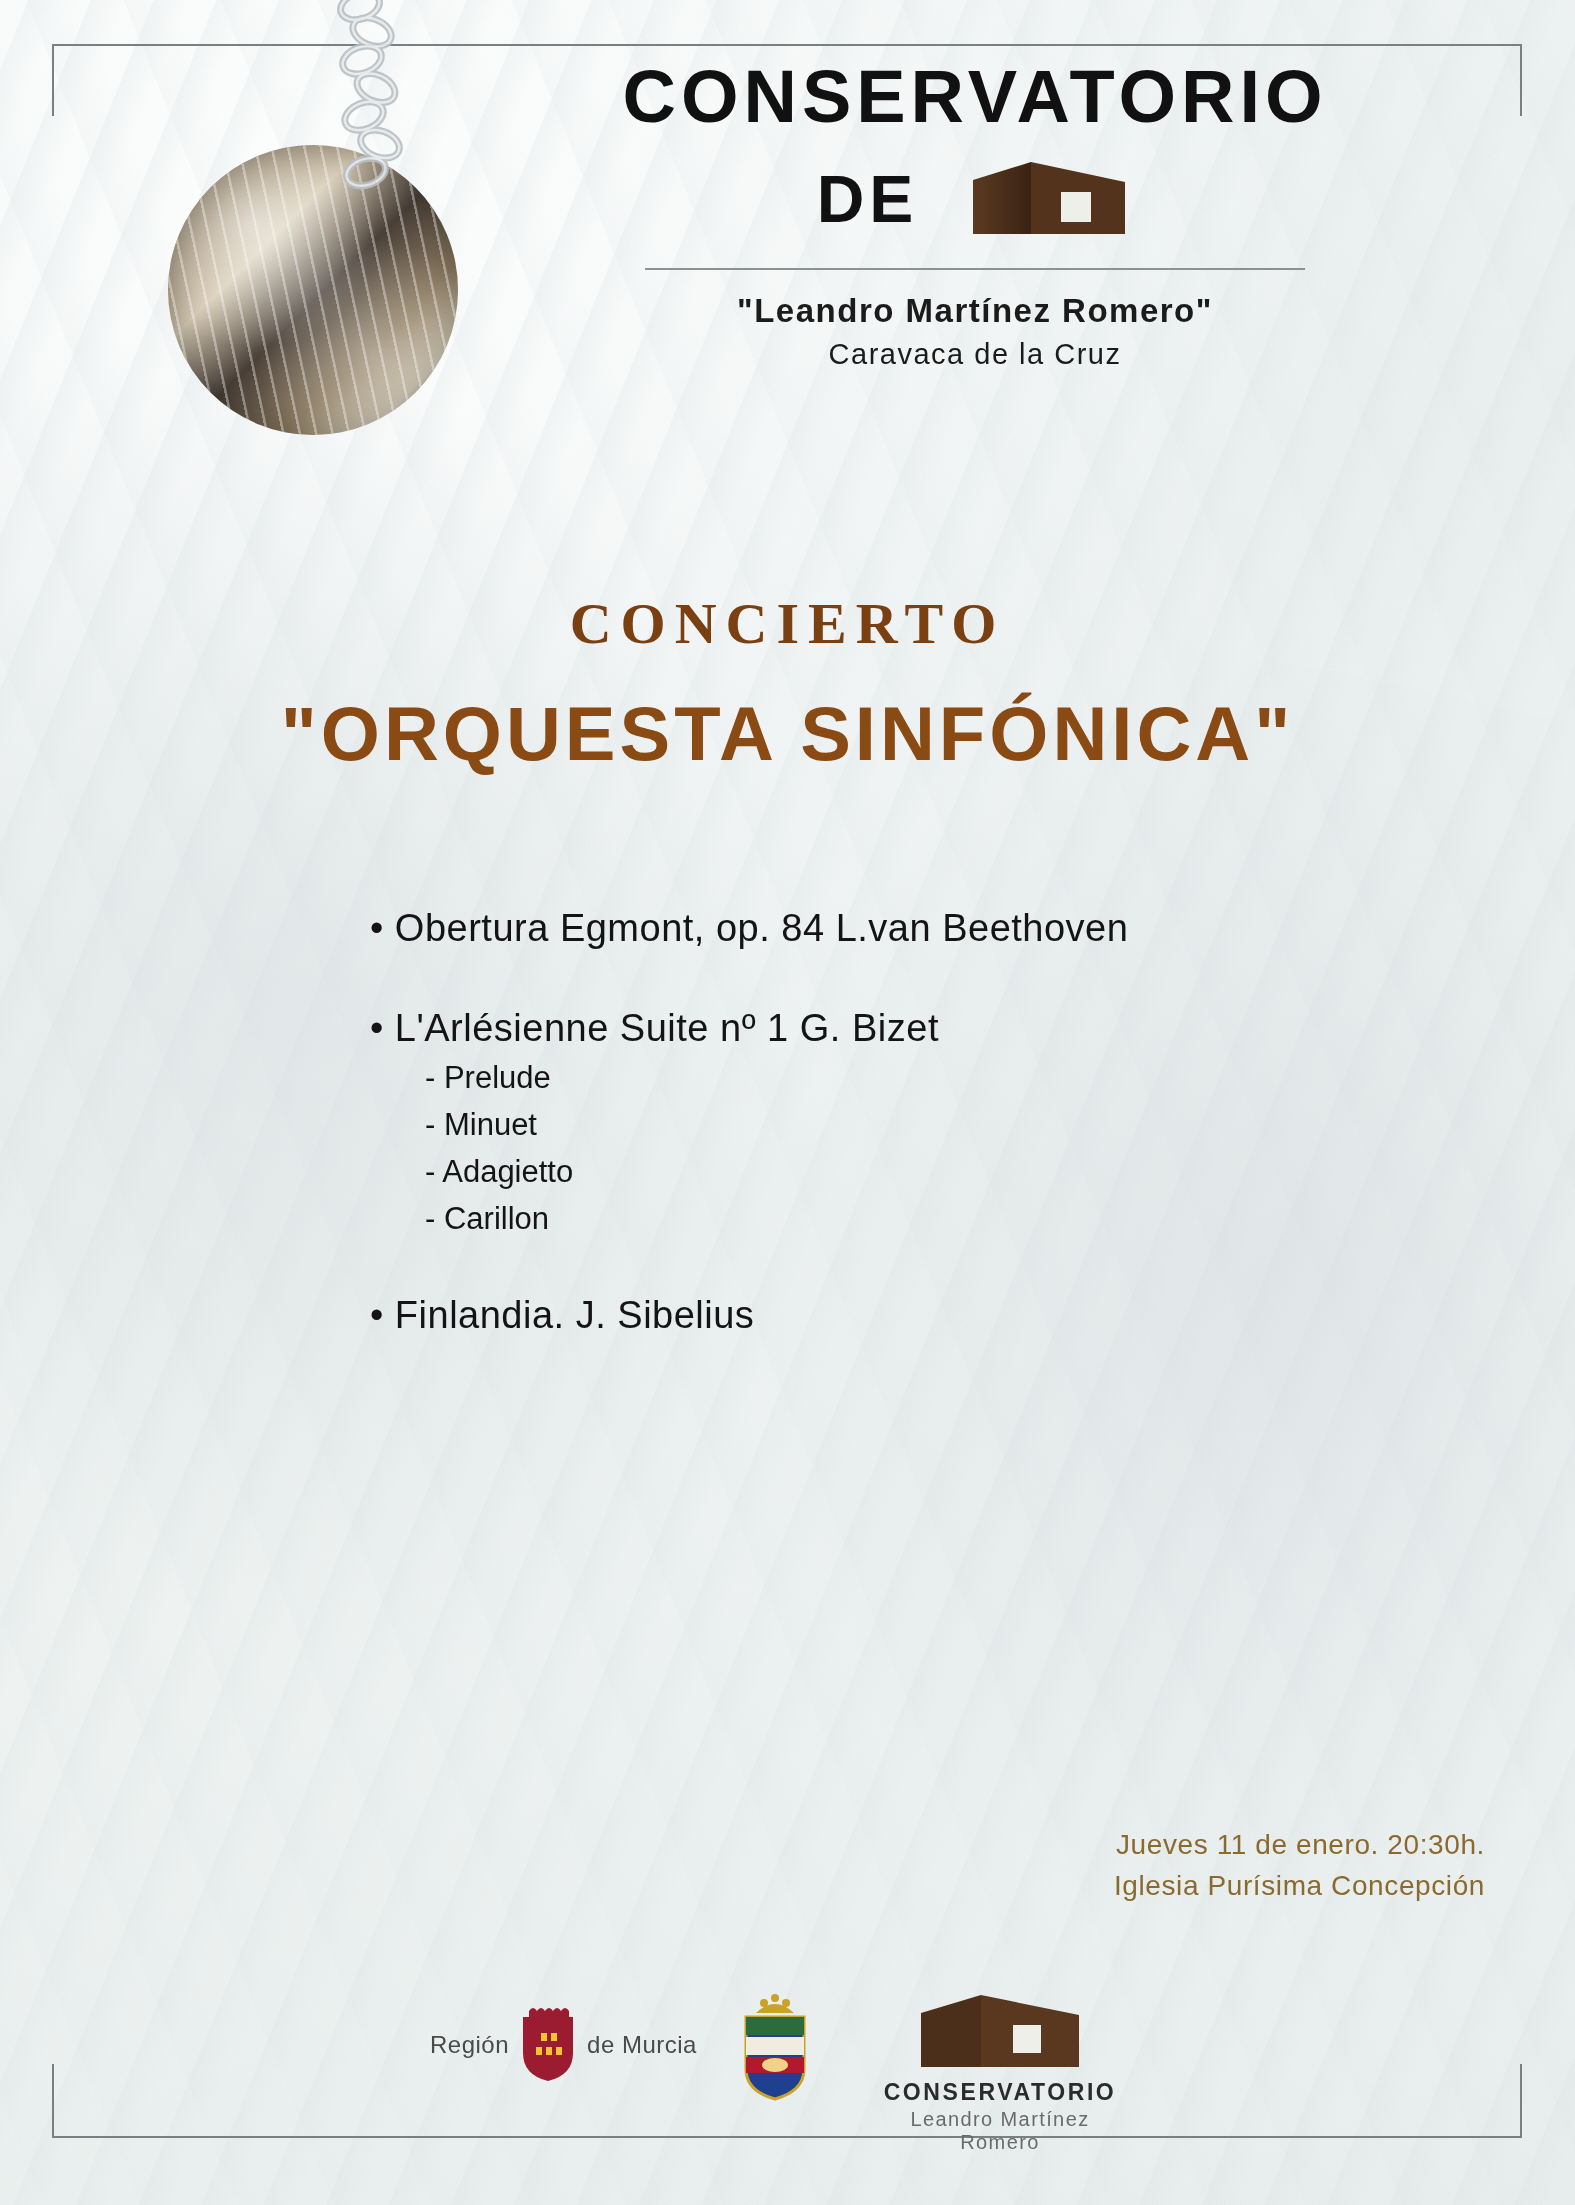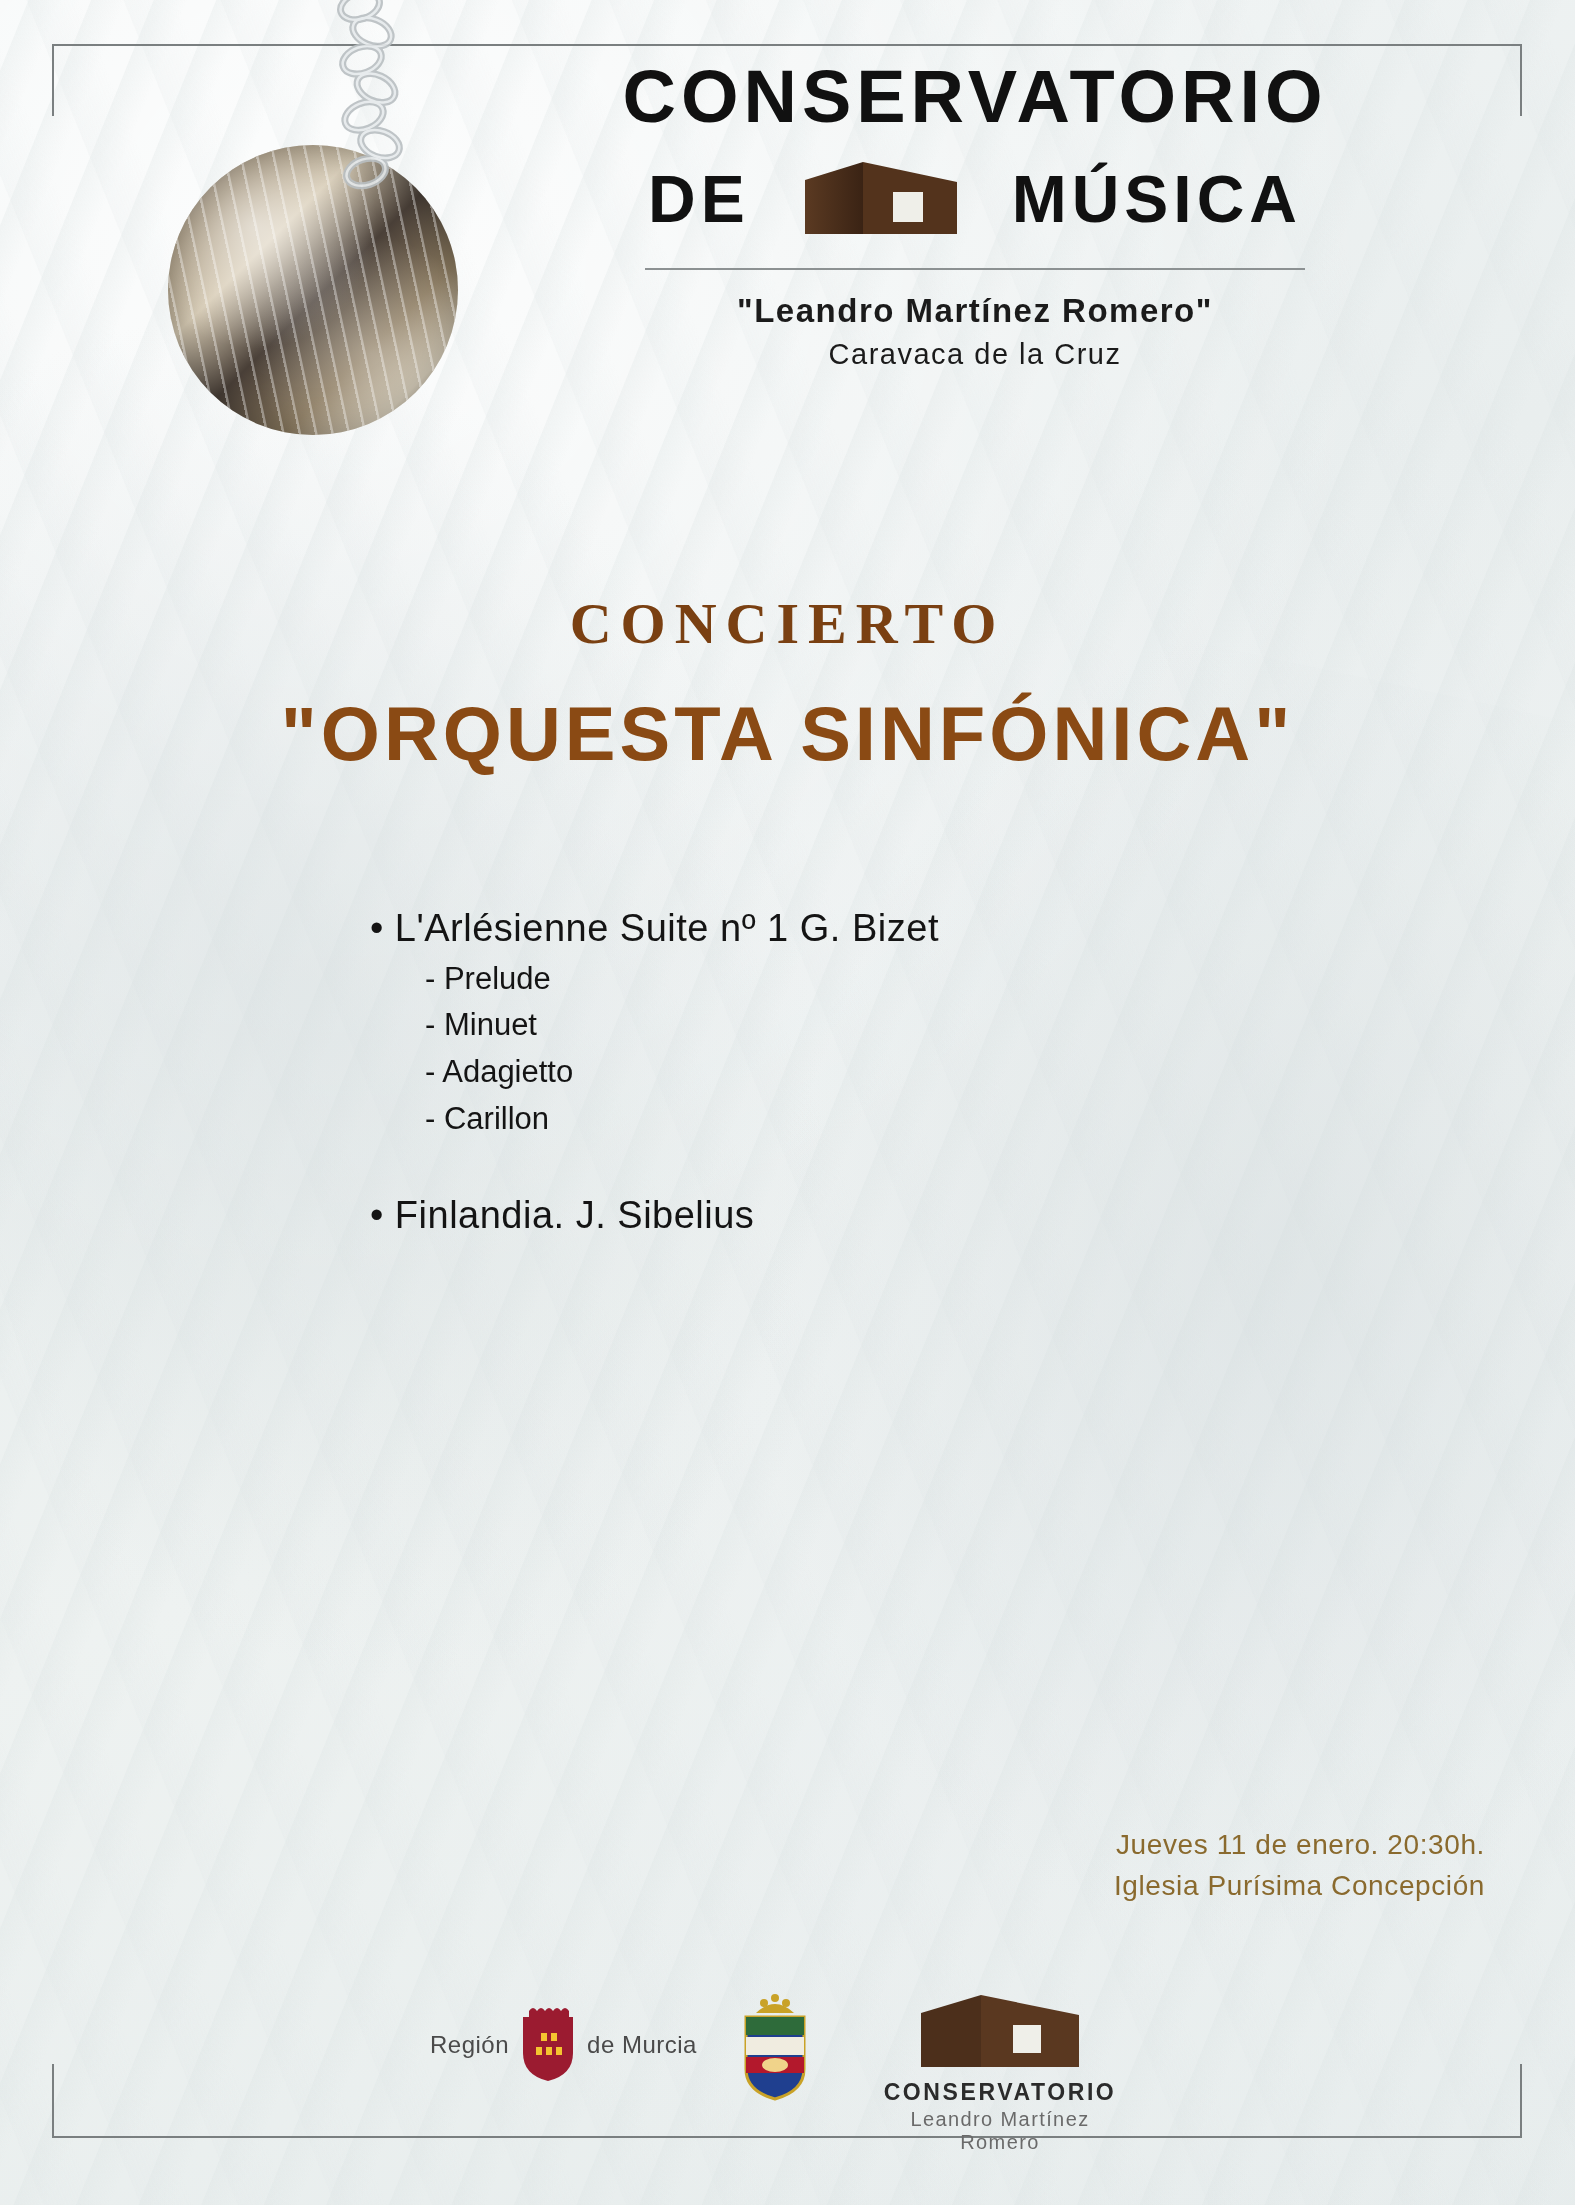--- a/index.html
+++ b/index.html
@@ -328,34 +328,36 @@
                 <stop offset="0%" stop-color="#6d4526"></stop>
                 <stop offset="100%" stop-color="#47291606"></stop>
               </linearGradient>
             </defs>
             <polygon points="8,74 8,20 66,2 66,74" fill="url(#bdL)"></polygon>
             <polygon points="66,2 66,74 160,74 160,22" fill="#53331c"></polygon>
             <rect x="96" y="32" width="30" height="30" fill="#efefe9"></rect>
           </svg>
         </span>
 
-        <span class="musica-word">MÚSICA</span>
       </div>
 
       <div class="rule"></div>
       <div class="subtitle-name">"Leandro Martínez Romero"</div>
       <div class="subtitle-city">Caravaca de la Cruz</div>
     </div>
   </div>
 
   <div class="concierto">CONCIERTO</div>
   <div class="orquesta">"ORQUESTA SINFÓNICA"</div>
 
   <div class="programme">
 
+    <div class="prog-item">
+      <div class="prog-main">• Obertura Egmont, op. 84  L.van Beethoven</div>
+    </div>
 
     <div class="prog-item">
       <div class="prog-main">• L'Arlésienne Suite nº 1  G. Bizet</div>
       <div class="prog-sub">- Prelude</div>
       <div class="prog-sub">- Minuet</div>
       <div class="prog-sub">- Adagietto</div>
       <div class="prog-sub">- Carillon</div>
     </div>
 
     <div class="prog-item">

